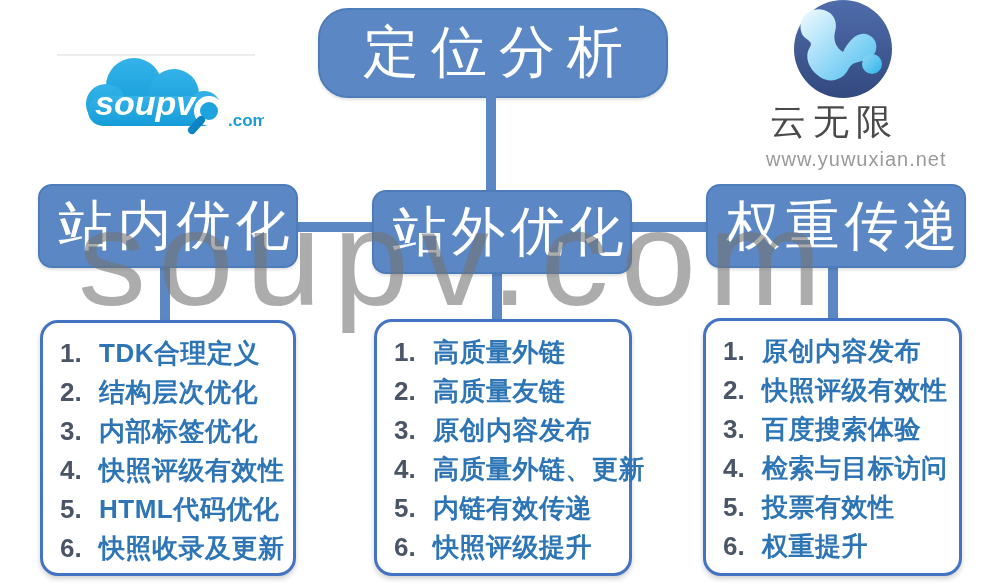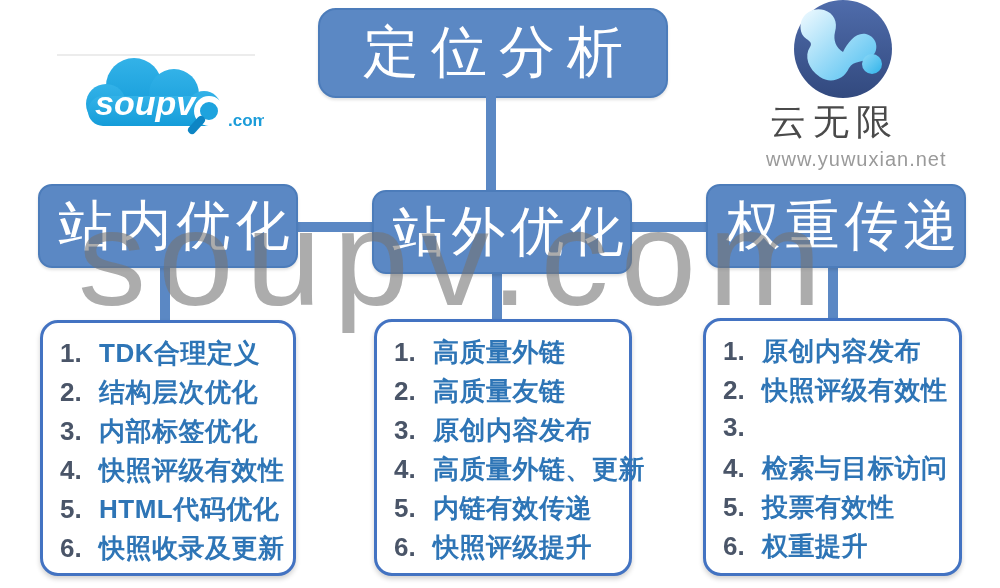--- a/index.html
+++ b/index.html
@@ -22,21 +22,21 @@
   .soupv-logo{position:absolute;left:82px;top:56px;width:182px;height:88px;}
   .yuwuxian-logo{position:absolute;left:758px;top:0px;width:180px;height:172px;}
   .yuwuxian-icon{position:absolute;left:30px;top:0px;}
   .yuwuxian-title{position:absolute;left:12px;top:98px;width:176px;font-size:36px;letter-spacing:7px;color:#4a4a4a;font-weight:500;white-space:nowrap;}
   .yuwuxian-url{position:absolute;left:8px;top:148px;width:176px;font-size:20px;letter-spacing:1px;color:#9a9a9a;white-space:nowrap;}
 
   
   .node{position:absolute;background:var(--box-blue);border:2px solid var(--box-blue-border);
         color:#ffffff;display:flex;align-items:center;justify-content:center;
         white-space:nowrap;box-shadow:0 2px 3px rgba(0,0,0,0.12);}
-  .node-root{left:318px;top:8px;width:350px;height:90px;border-radius:18px;font-size:56px;letter-spacing:12px;padding-left:12px;}
+  .node-root{left:318px;top:8px;width:350px;height:90px;border-radius:30px;font-size:56px;letter-spacing:12px;padding-left:12px;}
   .node-branch{width:260px;height:84px;border-radius:14px;font-size:54px;letter-spacing:5px;padding-left:17px;}
   .node-onsite{left:38px;top:184px;}
   .node-offsite{left:372px;top:190px;}
   .node-weight{left:706px;top:184px;}
 
   
   .conn{position:absolute;background:var(--box-blue);}
   .conn-root{left:486px;top:96px;width:10px;height:96px;}
   .conn-h1{left:296px;top:222px;width:78px;height:10px;}
   .conn-h2{left:630px;top:222px;width:78px;height:10px;}
@@ -190,20 +190,21 @@
         <li>
           <span class="num">1.</span>
           <span class="txt">原创内容发布</span>
         </li>
         <li>
           <span class="num">2.</span>
           <span class="txt">快照评级有效性</span>
         </li>
         <li>
           <span class="num">3.</span>
+          <span class="txt">百度搜索体验</span>
         </li>
         <li>
           <span class="num">4.</span>
           <span class="txt">检索与目标访问</span>
         </li>
         <li>
           <span class="num">5.</span>
           <span class="txt">投票有效性</span>
         </li>
         <li>

